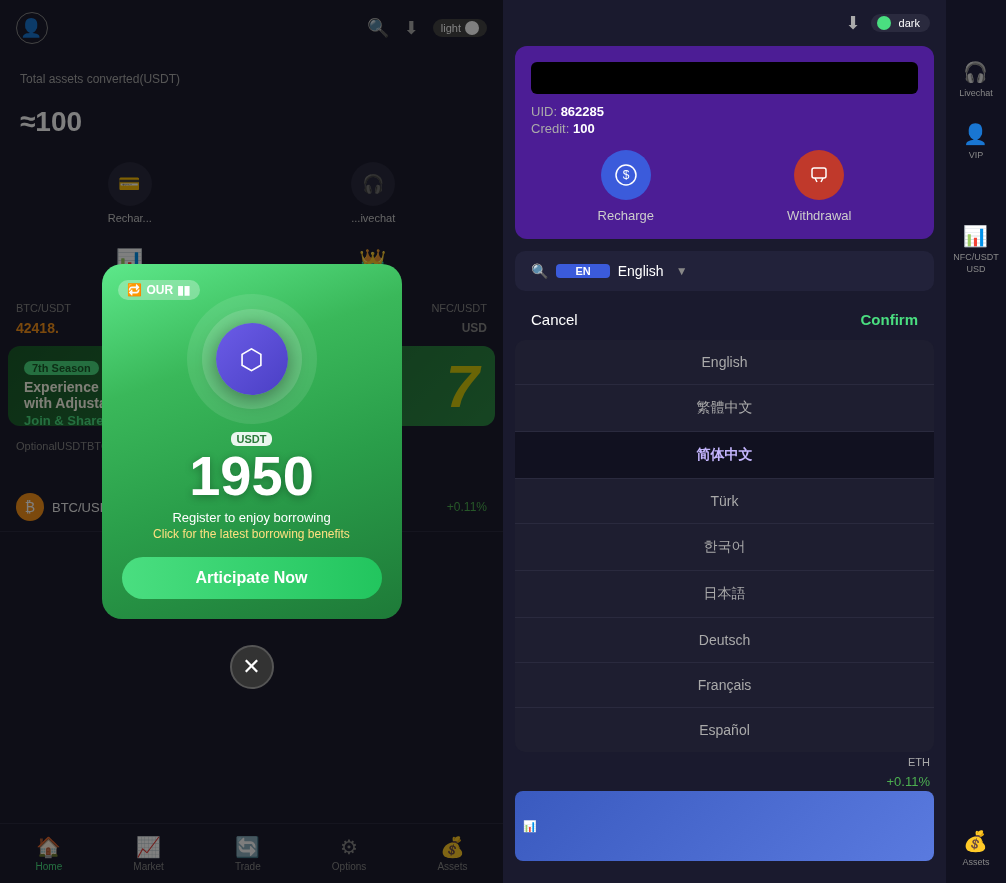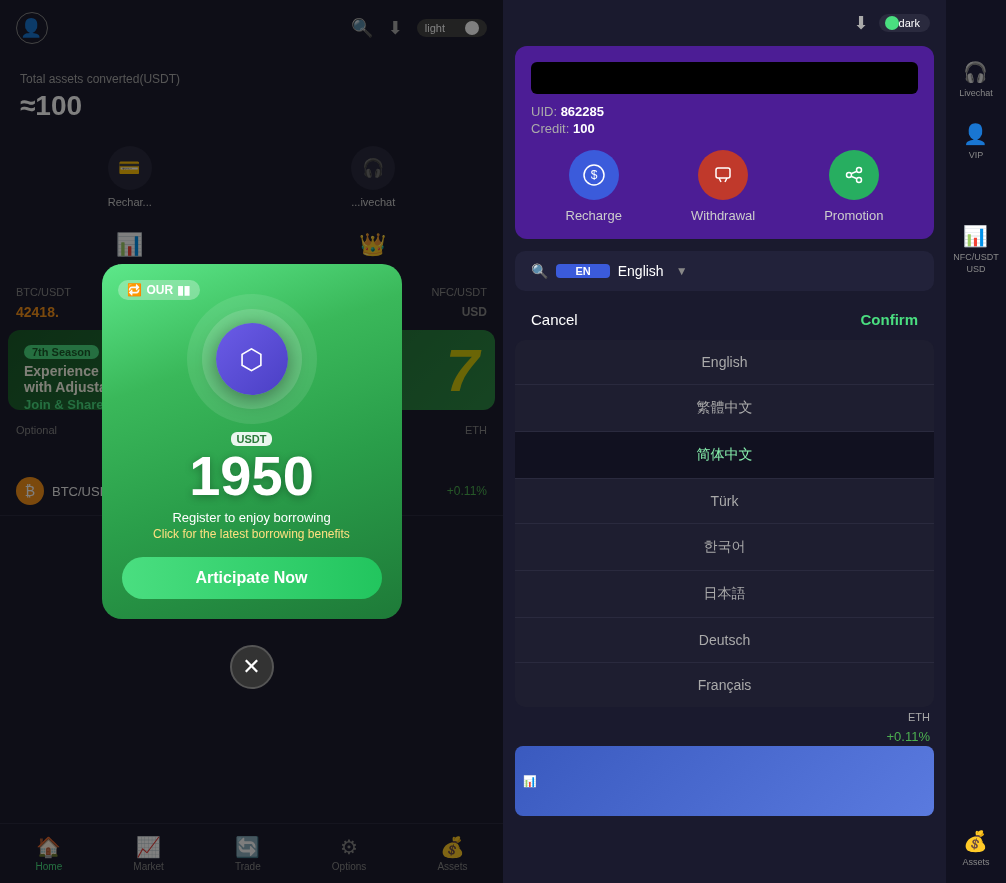--- a/index.html
+++ b/index.html
@@ -54,21 +54,21 @@
     }
 
     .theme-toggle {
       background: #444;
       border-radius: 12px;
       padding: 2px 8px;
       color: #fff;
       font-size: 11px;
       display: flex;
       align-items: center;
-      gap: 20px;
+      gap: 4px;
     }
 
     .theme-toggle .dot {
       width: 14px;
       height: 14px;
       background: #fff;
       border-radius: 50%;
     }
 
     .assets-section {
@@ -78,21 +78,21 @@
 
     .assets-label {
       font-size: 12px;
       color: #aaa;
     }
 
     .assets-value {
       font-size: 28px;
       color: #fff;
       font-weight: bold;
-      margin-top: 4px;
+      margin-top: 20px;
     }
 
     .quick-actions {
       display: flex;
       justify-content: space-around;
       padding: 16px 8px;
     }
 
     .action-item {
       display: flex;
@@ -142,21 +142,20 @@
     .ticker-row {
       display: flex;
       align-items: center;
       justify-content: space-between;
       padding: 10px 16px;
       border-bottom: 1px solid #2a2a3e;
     }
 
     .ticker-col-labels {
       display: flex;
-      justify-content: space-between;
       padding: 6px 16px;
       color: #888;
       font-size: 11px;
     }
 
     .ticker-name {
       color: #eee;
       font-size: 13px;
     }
 
@@ -413,21 +412,21 @@
     }
 
     .dark-toggle {
       background: #2a2a3e;
       border-radius: 12px;
       padding: 2px 10px 2px 6px;
       color: #fff;
       font-size: 11px;
       display: flex;
       align-items: center;
-      gap: 0;
+      gap: 8px;
     }
 
     .dark-dot {
       width: 14px;
       height: 14px;
       background: #4ade80;
       border-radius: 50%;
     }
 
     
@@ -578,22 +577,22 @@
       padding: 14px 16px;
       color: #aaa;
       font-size: 14px;
       text-align: center;
       border-bottom: 1px solid #2a2a3e;
       cursor: pointer;
     }
 
     .lang-item.active {
       background: #111120;
-      color: #86efac;
-      font-weight: 400;
+      color: #c4b5fd;
+      font-weight: 700;
     }
 
     .lang-item:last-child {
       border-bottom: none;
     }
 
     
     .right-sidebar {
       position: absolute;
       right: 0;
@@ -843,32 +842,20 @@
         </div>
         <div class="profile-action-item">
           <div class="action-btn-circle withdrawal-circle">
             <svg width="24" height="24" viewBox="0 0 24 24" fill="none">
               <rect x="5" y="5" width="14" height="10" rx="2" stroke="white" stroke-width="1.5"></rect>
               <path d="M8 15l2 4M16 15l-2 4" stroke="white" stroke-width="1.5"></path>
             </svg>
           </div>
           <span>Withdrawal</span>
         </div>
-        <div class="profile-action-item">
-          <div class="action-btn-circle promotion-circle">
-            <svg width="24" height="24" viewBox="0 0 24 24" fill="none">
-              <circle cx="7" cy="12" r="2.5" stroke="white" stroke-width="1.5"></circle>
-              <circle cx="17" cy="7" r="2.5" stroke="white" stroke-width="1.5"></circle>
-              <circle cx="17" cy="17" r="2.5" stroke="white" stroke-width="1.5"></circle>
-              <line x1="9.5" y1="10.5" x2="14.5" y2="8.5" stroke="white" stroke-width="1.5"></line>
-              <line x1="9.5" y1="13.5" x2="14.5" y2="15.5" stroke="white" stroke-width="1.5"></line>
-            </svg>
-          </div>
-          <span>Promotion</span>
-        </div>
       </div>
     </div>
 
     <div class="language-section">
       <span>🔍</span>
       <span class="en-badge">EN</span>
       <span>English</span>
       <span class="chevron-icon">▼</span>
     </div>
 
@@ -896,20 +883,23 @@
       </div>
       <div class="lang-item">
         <span>日本語</span>
       </div>
       <div class="lang-item">
         <span>Deutsch</span>
       </div>
       <div class="lang-item">
         <span>Français</span>
       </div>
+      <div class="lang-item">
+        <span>Español</span>
+      </div>
     </div>
 
     <div style="display:flex; justify-content:flex-end; padding:4px 16px; color:#aaa; font-size:11px;">
       <span>ETH</span>
     </div>
     <div style="display:flex; justify-content:flex-end; padding:2px 16px; color:#4caf50; font-size:13px;">
       <span>+0.11%</span>
     </div>
 
     <div class="thumbnail-area">

